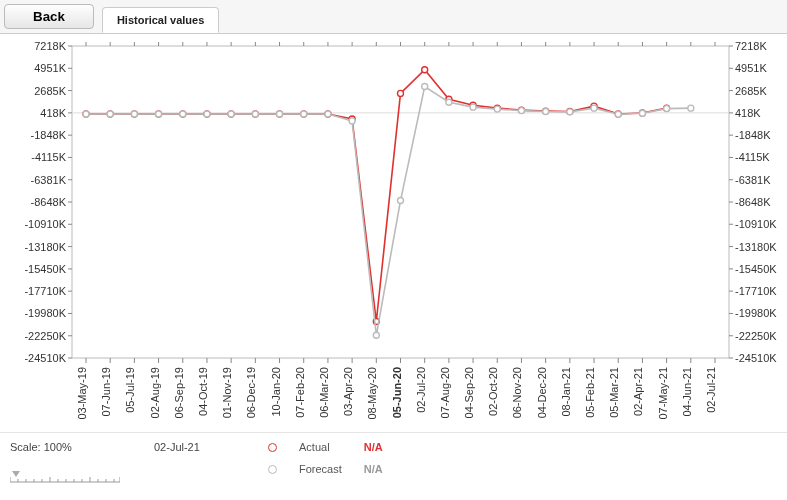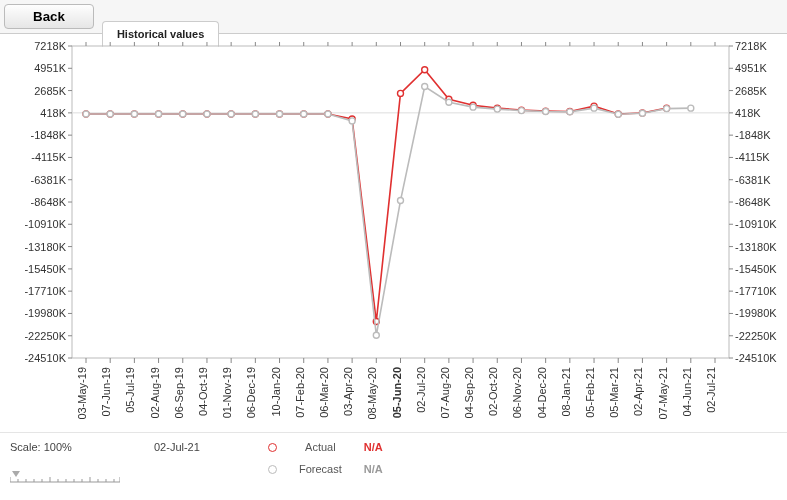--- a/index.html
+++ b/index.html
@@ -42,21 +42,21 @@
     color: #666;
   }
   .tab.active {
     background: #fff;
     border: 1px solid #ccc;
     border-bottom-color: #fff;
     border-radius: 4px 4px 0 0;
     color: #222;
     font-weight: bold;
     position: relative;
-    top: 15px;
+    top: 1px;
   }
   .chart-area {
     flex: 1;
     position: relative;
   }
   svg.chart-svg {
     display: block;
   }
   .tick-label {
     font-size: 11px;
@@ -108,21 +108,21 @@
     align-items: center;
     gap: 5px;
   }
   .lm-dot {
     width: 7px; height: 7px; border-radius: 50%;
     border: 1.5px solid;
     background: #fff;
   }
   .actual .lm-dot { border-color: #e03030; }
   .forecast .lm-dot { border-color: #bbb; }
-  .legend-label { color: #555; text-align: center; }
+  .legend-label { color: #555; }
   .legend-value.actual { color: #e03030; font-weight: bold; }
   .legend-value.forecast { color: #999; font-weight: bold; }
   .date-label { color: #444; }
 </style>
 </head>
 <body>
 <div class="page">
 
 <div class="tab-bar">
   <button class="back-btn">Back</button>

